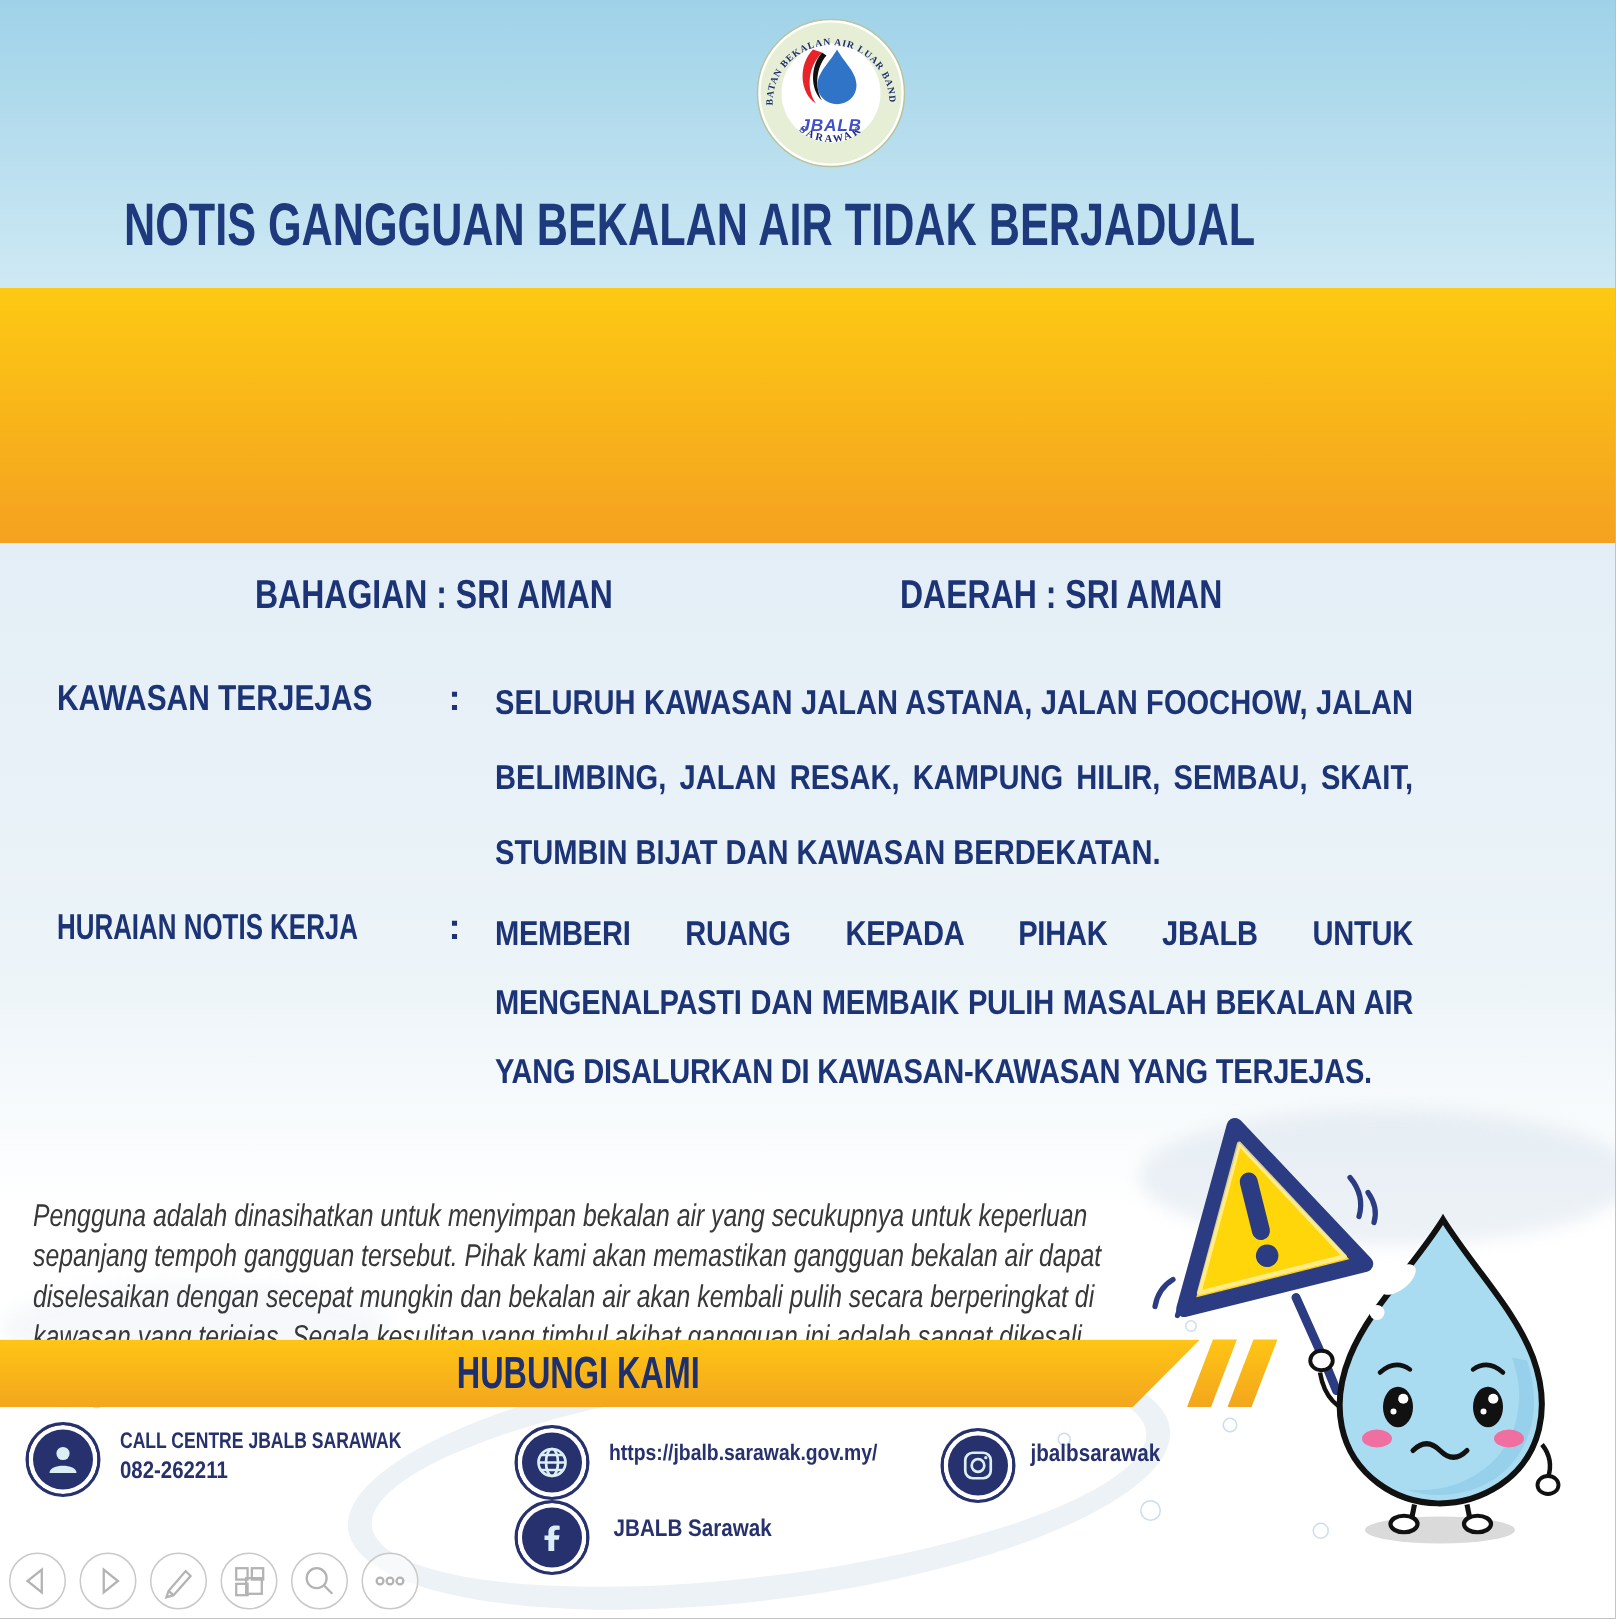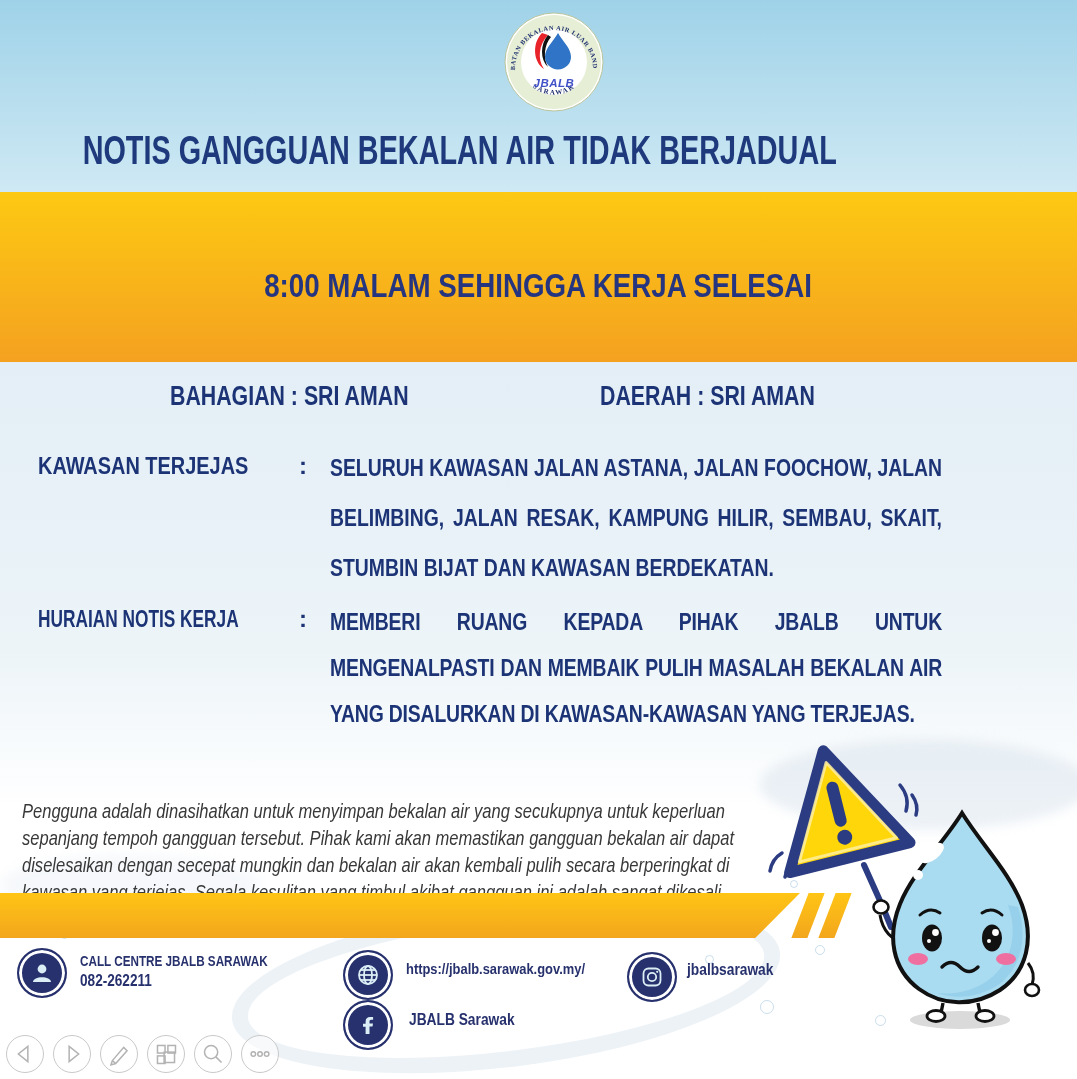--- a/index.html
+++ b/index.html
@@ -105,40 +105,40 @@
     <path d="M47,25 C40,33 39,46 44,55 C36,48 36,32 44,23 Z" fill="#101010"></path>
 
     <path d="M54,21 C59,30 67,36 67,45 A 13,12.5 0 1 1 41,45 C41,36 49,30 54,21 Z" fill="#2f74c6"></path>
     <text x="50" y="75" text-anchor="middle" font-size="11.5" font-weight="bold" font-style="italic" fill="#4050c8" letter-spacing=".5">JBALB</text>
   </svg>
 
   <div class="title-row">
     <span>NOTIS GANGGUAN BEKALAN AIR TIDAK BERJADUAL</span>
   </div>
 
-  <div class="date-row" style="top:267px;">
-    <span>8:00 MALAM SEHINGGA KERJA SELESAI</span>
-  </div>
 
   <div class="loc" style="left:170px;">BAHAGIAN : SRI AMAN</div>
   <div class="loc" style="left:600px;">DAERAH : SRI AMAN</div>
 
   <div class="dlabel" style="top:452px;transform:scaleX(.83);">KAWASAN TERJEJAS</div>
   <div class="dsep" style="top:452px;">:</div>
   <div class="dtext k-text">SELURUH KAWASAN JALAN ASTANA, JALAN FOOCHOW, JALAN BELIMBING, JALAN RESAK, KAMPUNG HILIR, SEMBAU, SKAIT, STUMBIN BIJAT DAN KAWASAN BERDEKATAN.</div>
 
   <div class="dlabel" style="top:605px;transform:scaleX(.72);">HURAIAN NOTIS KERJA</div>
   <div class="dsep" style="top:605px;">:</div>
   <div class="dtext h-text">MEMBERI RUANG KEPADA PIHAK JBALB UNTUK MENGENALPASTI DAN MEMBAIK PULIH MASALAH BEKALAN AIR YANG DISALURKAN DI KAWASAN-KAWASAN YANG TERJEJAS.</div>
 
   <div class="advisory">Pengguna adalah dinasihatkan untuk menyimpan bekalan air yang secukupnya untuk keperluan sepanjang tempoh gangguan tersebut. Pihak kami akan memastikan gangguan bekalan air dapat diselesaikan dengan secepat mungkin dan bekalan air akan kembali pulih secara berperingkat di kawasan yang terjejas. Segala kesulitan yang timbul akibat gangguan ini adalah sangat dikesali.</div>
 
   <div class="hubungi-band"></div>
   <div class="hubungi-stripe" style="left:800px;"></div>
   <div class="hubungi-stripe" style="left:827px;"></div>
+  <div class="hubungi-row">
+    <span>HUBUNGI KAMI</span>
+  </div>
 
   <div class="cicon" style="left:17px;top:948px;">
     <svg width="26" height="26" viewBox="0 0 26 26">
       <circle cx="13" cy="9" r="4.4" fill="#dceef5"></circle>
       <path d="M4,22 C4,15.5 22,15.5 22,22 Z" fill="#dceef5"></path>
     </svg>
   </div>
   <div class="ctext" style="left:80px;top:952px;font-size:15px;transform:scaleX(.78);">CALL CENTRE JBALB SARAWAK</div>
   <div class="ctext" style="left:80px;top:972px;font-size:16px;transform:scaleX(.85);">082-262211</div>
 

